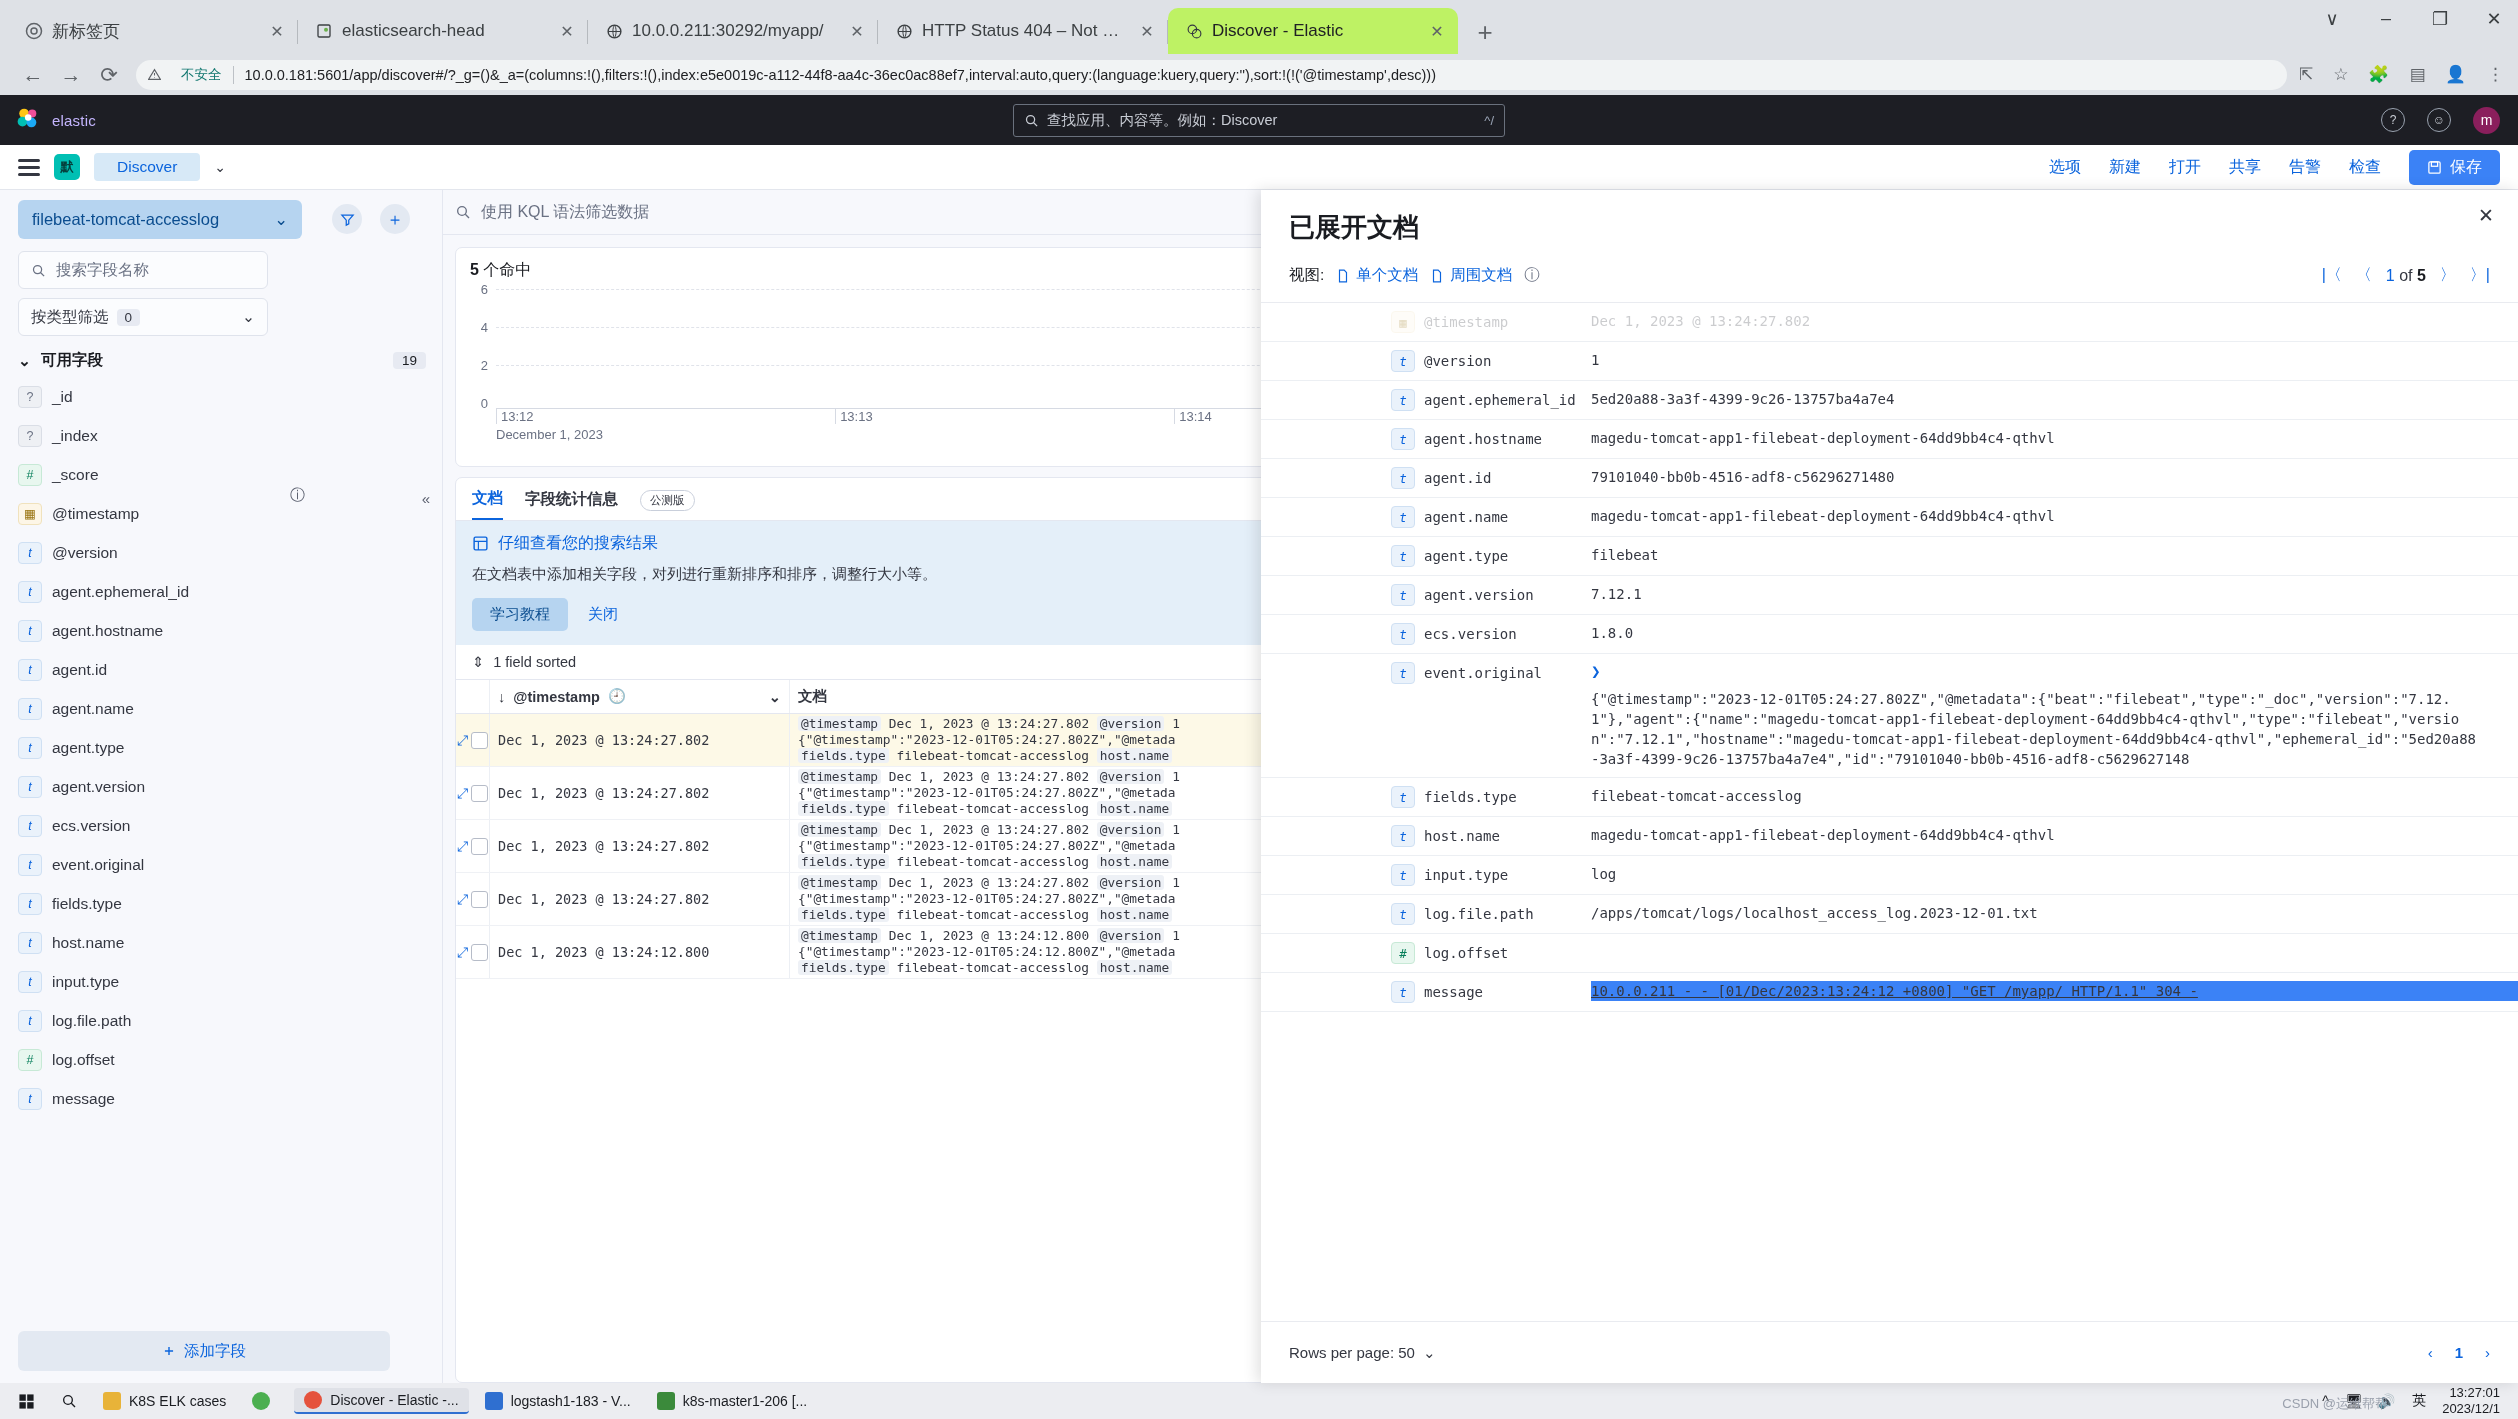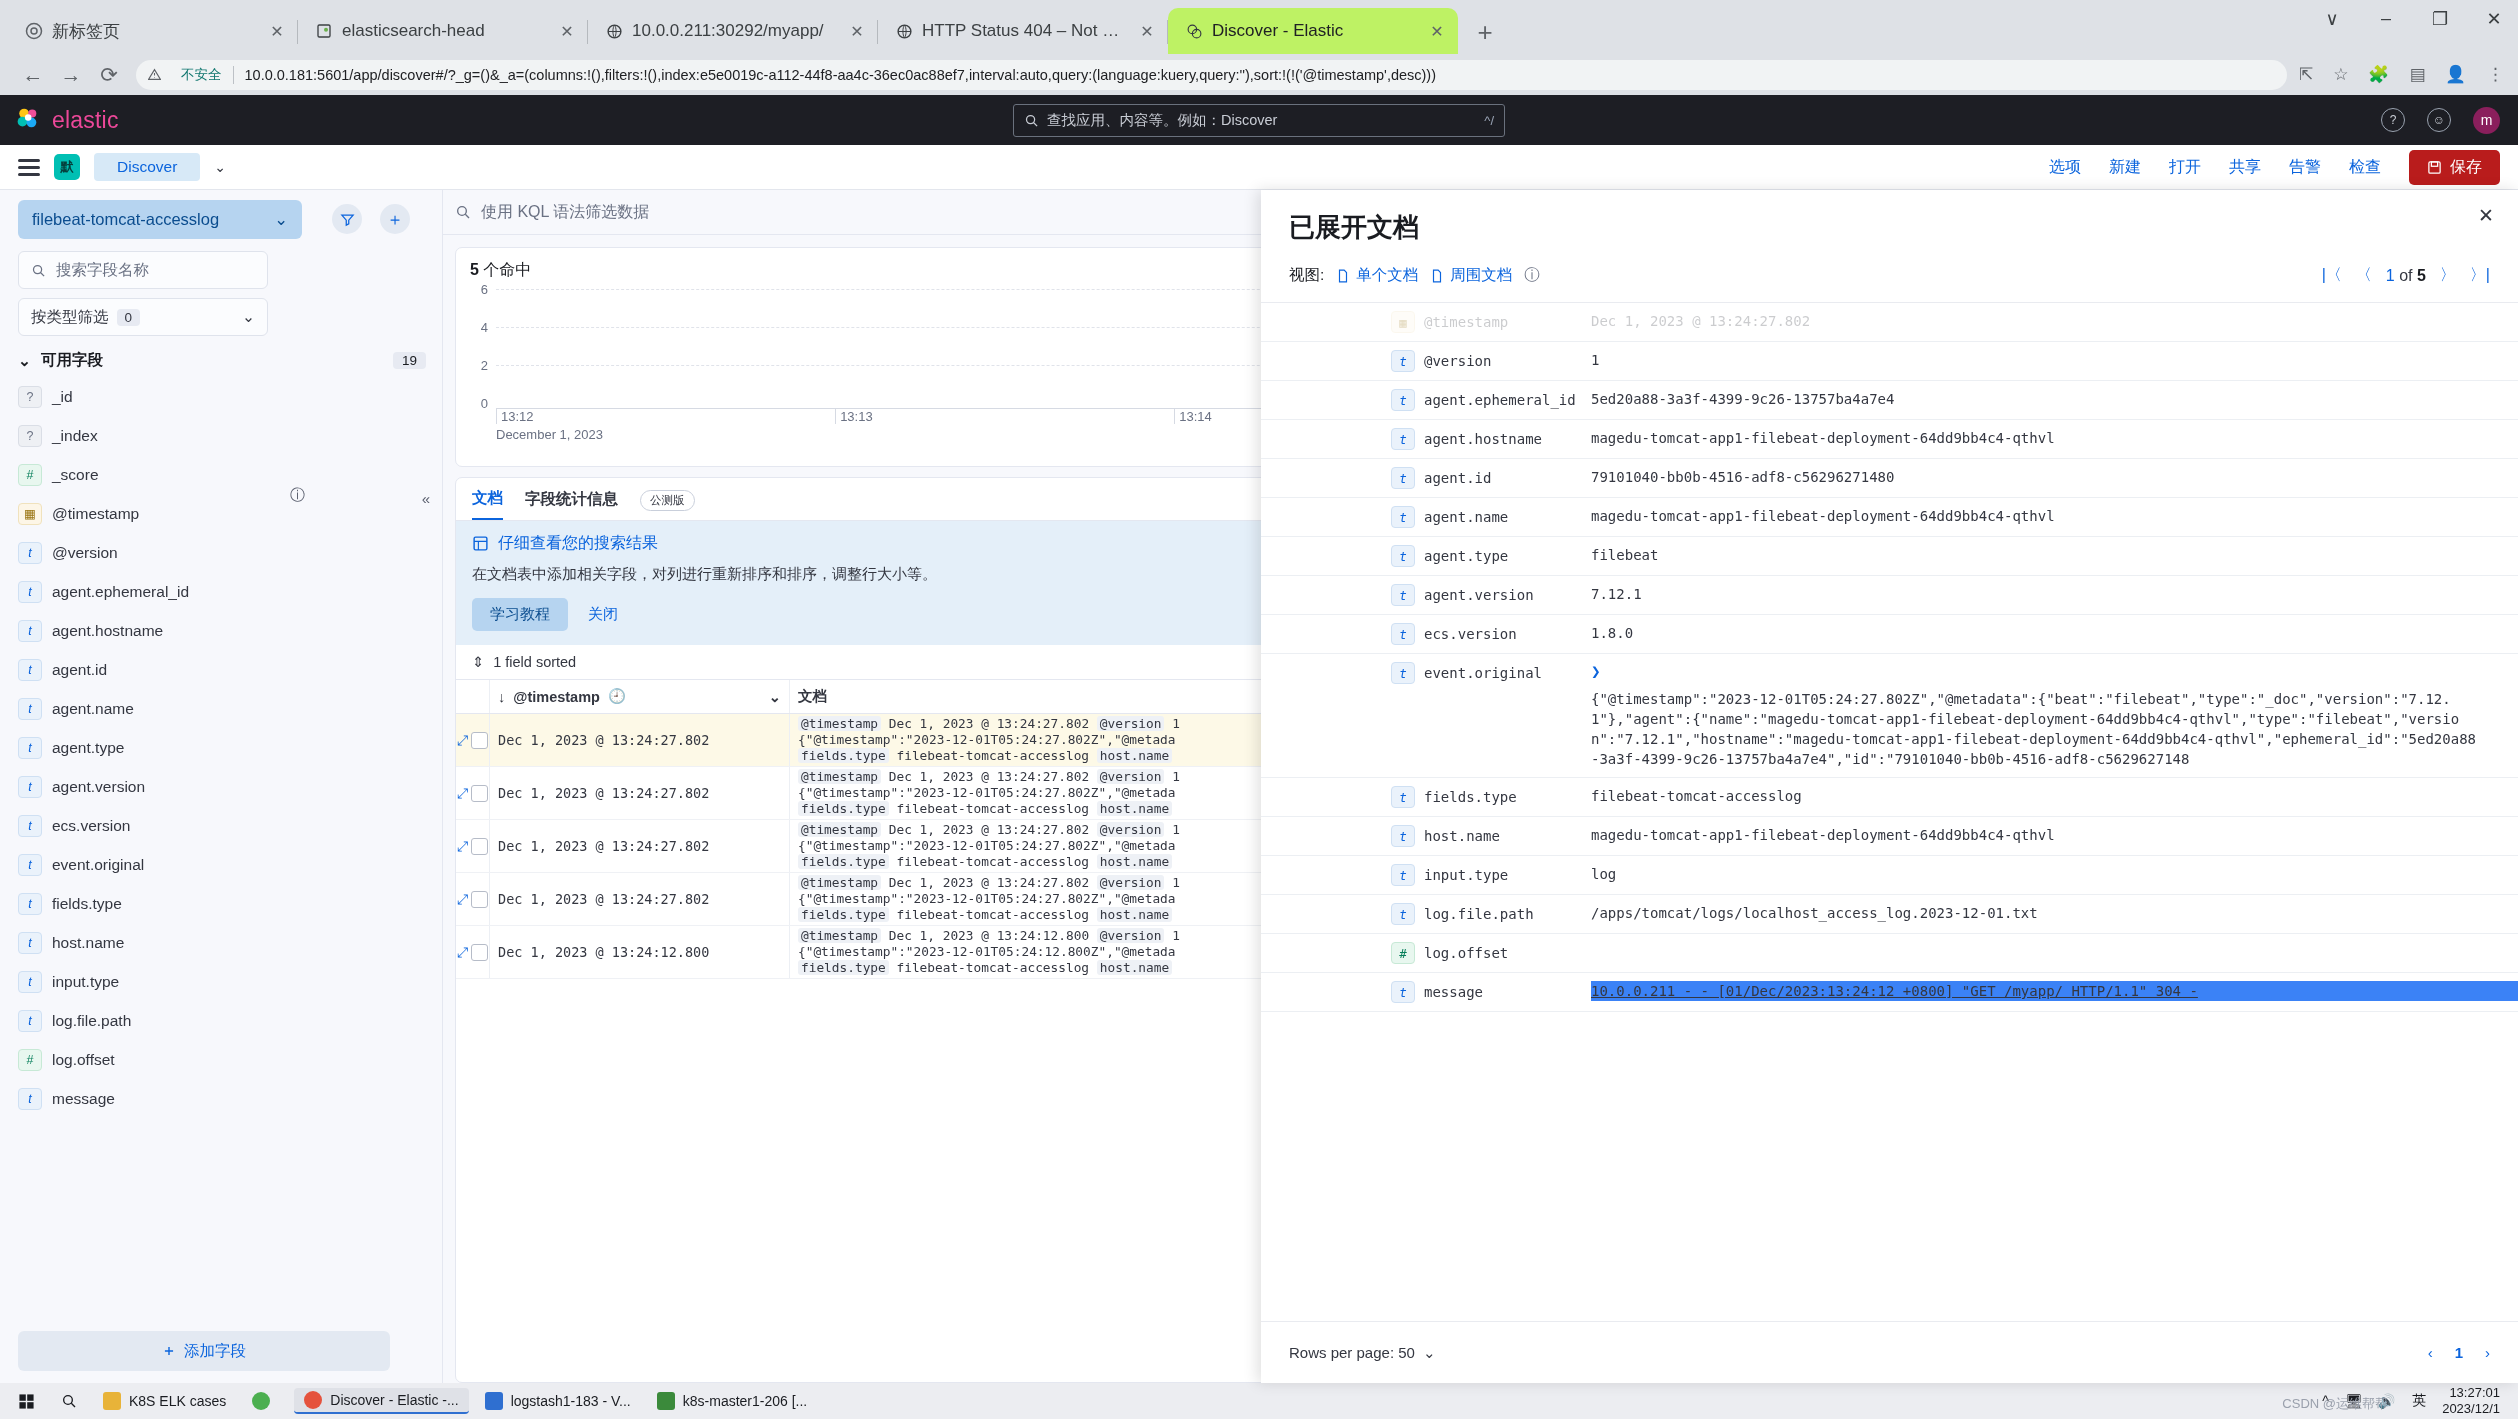--- a/index.html
+++ b/index.html
@@ -40,21 +40,21 @@
   #omnibox .urltext { overflow:hidden; text-overflow:ellipsis; }
   #omni-actions { display:flex; gap:20px; align-items:center; margin-left:12px; font-size:17px; color:#5f6368; }
 
   
   #elastic-header {
     height:50px; background:#1d1e24; display:flex; align-items:center;
     padding:0 16px; position:relative;
   }
   #brand { display:flex; align-items:center; gap:10px; }
   #brand .logo { width:26px; height:26px; position:relative; }
-  #brand .name { color:#ec4899; font-size:23px; letter-spacing:.2px; }
+  #brand .name { color:#c4b5fd; font-size:15px; letter-spacing:.2px; }
   #globalsearch {
     position:absolute; left:50%; transform:translateX(-50%);
     width:492px; height:33px; border:1px solid #6a717d; border-radius:3px;
     display:flex; align-items:center; padding:0 10px; gap:8px;
     color:#c8ccd4; font-size:14.5px; background:#1d1e24;
   }
   #globalsearch .kbd { margin-left:auto; color:#98a2b3; font-size:13px; }
   #header-right { position:absolute; right:18px; display:flex; align-items:center; gap:22px; }
   .hicon { width:24px; height:24px; border-radius:50%; border:1.6px solid #9aa3b0; color:#c8ccd4;
            font-size:12px; display:flex; align-items:center; justify-content:center; }
@@ -67,21 +67,21 @@
     display:flex; align-items:center; padding:0 18px; gap:14px;
   }
   #hamburger { width:22px; display:flex; flex-direction:column; gap:4px; }
   #hamburger i { display:block; height:3px; background:#343741; border-radius:2px; }
   #space-badge { width:26px; height:26px; border-radius:5px; background:#00bfb3; color:#05403c;
                  font-size:13px; display:flex; align-items:center; justify-content:center; font-weight:bold;}
   #app-name { background:#d7e9f7; color:#0b64dd; border-radius:4px; padding:5px 23px; font-size:15.5px; }
   .chev { color:#343741; font-size:14px; }
   #toolbar-right { margin-left:auto; display:flex; align-items:center; gap:28px; }
   .tb-link { color:#0b64dd; font-size:16px; }
-  #save-btn { background:#b91c1c; color:#fff; border-radius:5px; padding:7px 18px; font-size:16px;
+  #save-btn { background:#3b82f6; color:#fff; border-radius:5px; padding:7px 18px; font-size:16px;
               display:flex; align-items:center; gap:8px; }
 
   
   #main { display:flex; height:calc(1419px - 95px - 50px - 45px - 36px); background:#f7f8fc; }
 
   
   #sidebar { width:443px; flex:0 0 443px; background:#f7f8fc; border-right:1px solid #e4e7f0;
              position:relative; display:flex; flex-direction:column; }
   #index-pattern-row { padding:10px 14px 10px 18px; }
   #index-pattern {

